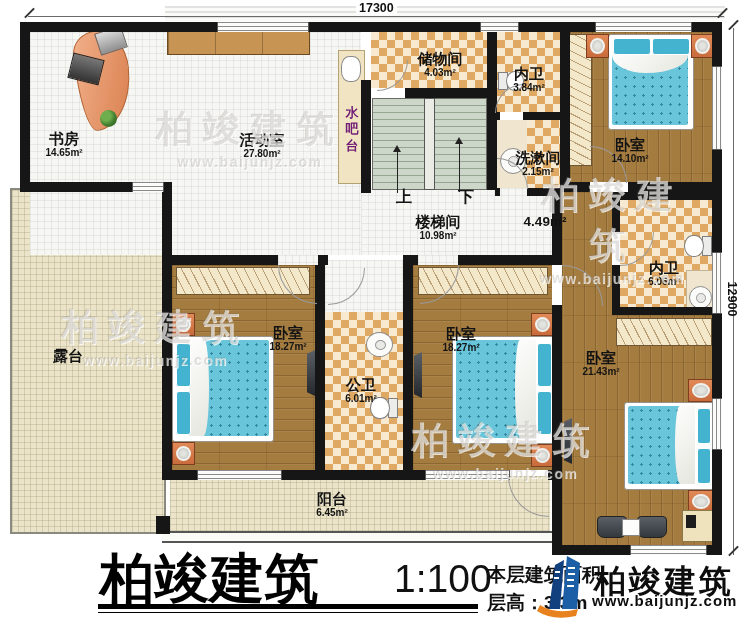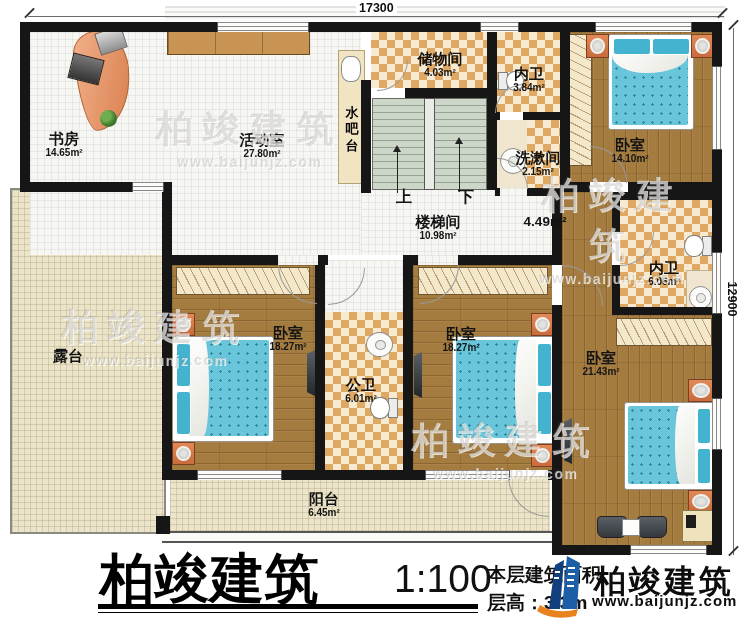--- a/index.html
+++ b/index.html
@@ -61,21 +61,21 @@
   .stairs-flight{position:absolute;z-index:9;border:1px solid #6b6b66;background:
        repeating-linear-gradient(to bottom,#ccd7c9 0 6px,#96a591 6px 7px);}
   .stringer{position:absolute;z-index:10;background:#ebebe6;border:1px solid #555;}
   .sarrow{position:absolute;z-index:12;width:1px;background:#222;}
   .sarrow::before{content:"";position:absolute;left:-4px;top:-7px;border:4px solid transparent;border-bottom:7px solid #222;}
   
   .lbl{position:absolute;z-index:50;transform:translate(-50%,-50%);display:flex;flex-direction:column;
        align-items:center;line-height:1.15;white-space:nowrap;font-weight:700;color:#131313;}
   .lbl .nm{font-size:15px;}
   .lbl .ar{font-size:10px;}
-  .vlabel{position:absolute;z-index:50;width:16px;font-weight:700;font-size:13px;line-height:1.25;color:#000000;text-align:center;}
+  .vlabel{position:absolute;z-index:50;width:16px;font-weight:700;font-size:13px;line-height:1.25;color:#701a75;text-align:center;}
   .stair-lbl{position:absolute;z-index:50;transform:translate(-50%,-50%);font-weight:700;font-size:16px;color:#131313;}
   
   .dimline{position:absolute;background:#6a6a6a;z-index:5;}
   .tick{position:absolute;width:13px;height:2px;background:#333;transform:rotate(-45deg);z-index:6;}
   .dimtxt{position:absolute;z-index:7;font-weight:700;font-size:12.5px;background:#fff;padding:0 3px;color:#111;}
   .stripes{position:absolute;background:repeating-linear-gradient(to bottom,#e2e2e0 0 2px,#fafaf8 2px 5px);z-index:1;}
   
   .wm{position:absolute;z-index:60;transform:translate(-50%,-50%);text-align:center;pointer-events:none;
       color:rgba(125,120,110,.22);text-shadow:1px 1px 0 rgba(255,255,255,.75);}
   .wm .wm-big{font-size:37px;font-weight:900;letter-spacing:10px;}
@@ -321,21 +321,21 @@
   <span class="ar">6.01m²</span>
 </div>
 <div class="lbl" style="left:461px;top:339px;">
   <span class="nm">卧室</span>
   <span class="ar">18.27m²</span>
 </div>
 <div class="lbl" style="left:601px;top:363px;">
   <span class="nm">卧室</span>
   <span class="ar">21.43m²</span>
 </div>
-<div class="lbl" style="left:324px;top:504px;">
+<div class="lbl" style="left:332px;top:504px;">
   <span class="nm">阳台</span>
   <span class="ar">6.45m²</span>
 </div>
 
 <div class="wm" style="left:250px;top:137px;">
   <div class="wm-big">柏竣建筑</div>
   <div class="wm-url">www.baijunjz.com</div>
 </div>
 <div class="wm" style="left:612px;top:228px;">
   <div class="wm-big">柏竣建筑</div>

